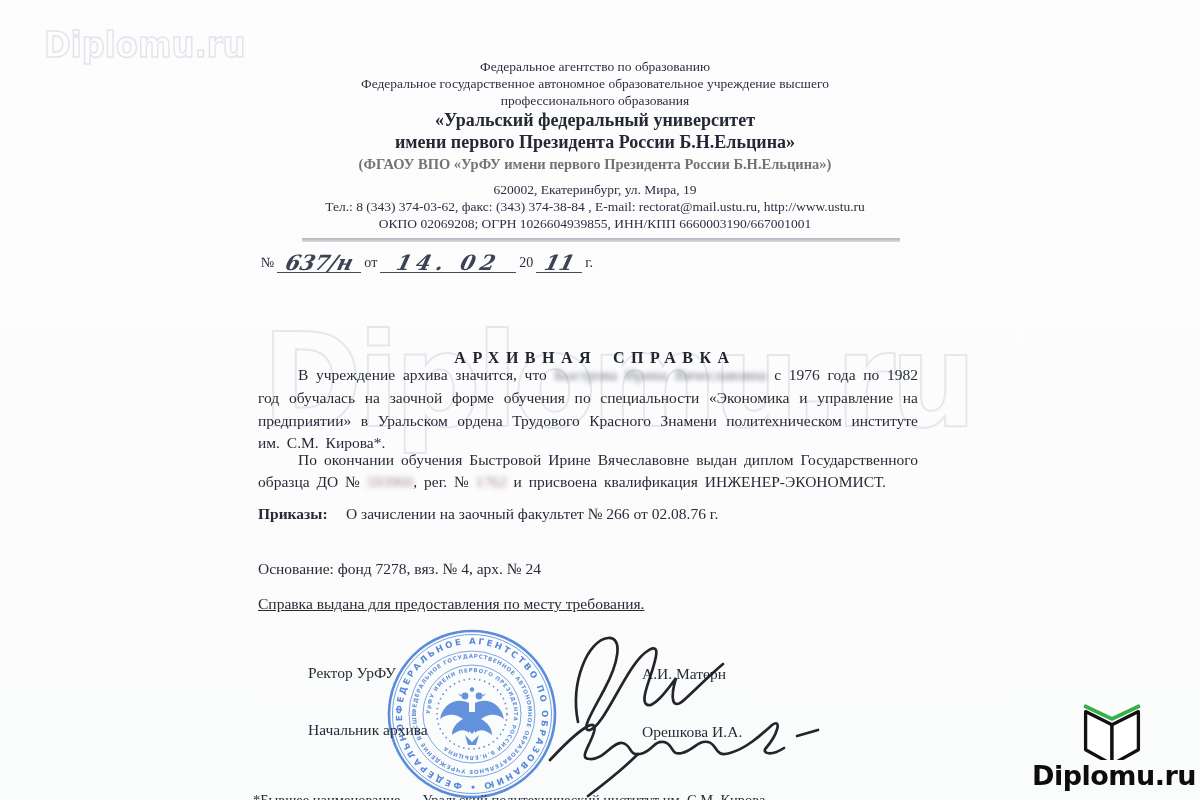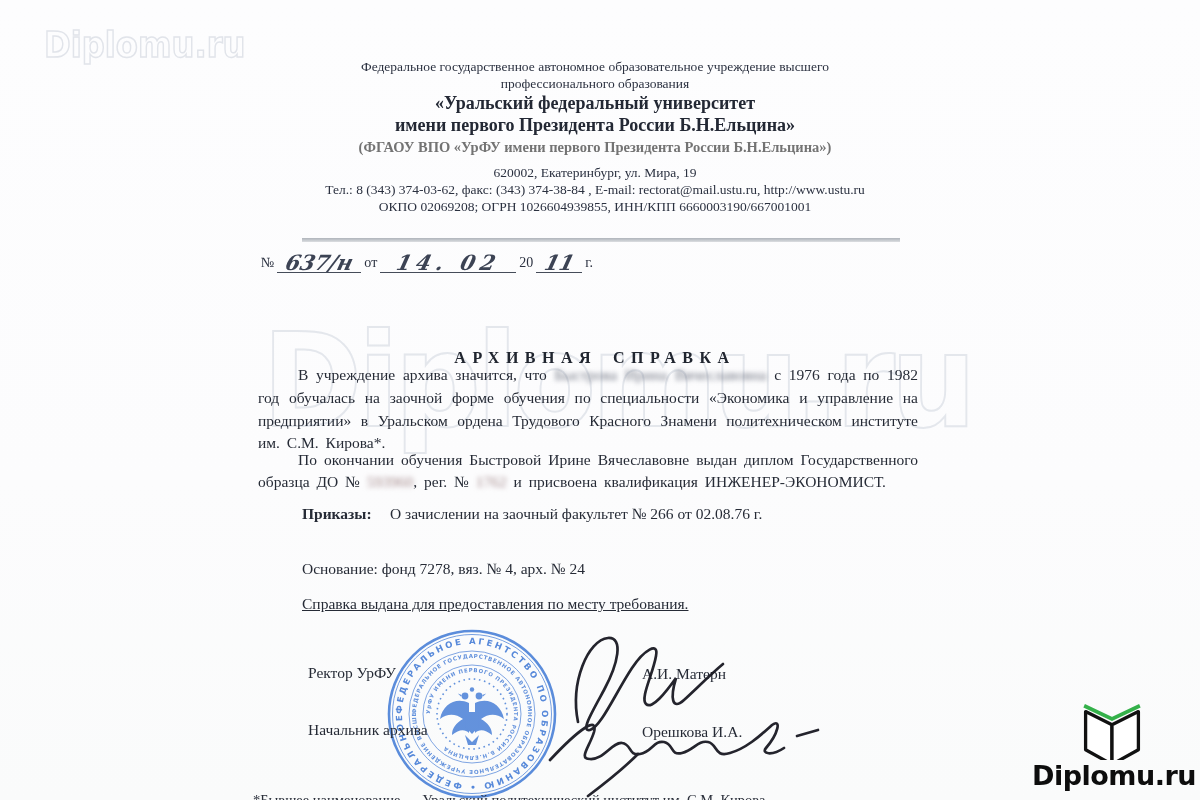--- a/index.html
+++ b/index.html
@@ -34,21 +34,21 @@
   .numline .seg{display:inline-block;border-bottom:1.3px solid #454c59;text-align:center;vertical-align:bottom;}
   .hand{font-style:italic;font-weight:bold;color:#3c4354;transform:skewX(-14deg);
         display:inline-block;font-size:21px;line-height:18px;position:relative;top:2px;
         font-family:"DejaVu Serif",serif;}
   .numline .printed{display:inline-block;margin:0 3px;vertical-align:bottom;line-height:20px;}
 
   
   .doc-title{left:0;top:349px;width:1190px;text-align:center;font-size:16px;font-weight:bold;
              letter-spacing:6.5px;color:#20252f;z-index:2;}
   .doc-title .t2{margin-left:16px;}
-  .bodytext{width:660px;left:258px;z-index:2;font-size:15.5px;color:#262b36;margin-left:44px;}
+  .bodytext{width:660px;left:258px;z-index:2;font-size:15.5px;color:#262b36;}
   .para{margin:0;text-align:justify;text-indent:40px;word-spacing:3px;}
   .p1{top:364px;line-height:22.8px;}
   .p2{top:449px;line-height:22px;}
   .blur-name{filter:blur(2.6px);color:#6d7280;}
   .blur-num{filter:blur(2.4px);color:#a28789;}
   .orders{top:502px;line-height:23px;display:flex;}
   .orders-label{font-weight:bold;width:88px;flex:0 0 88px;}
   .basis{top:560px;}
   .issued{top:595px;text-decoration:underline;}
 
@@ -69,20 +69,21 @@
   .footnote-clip{left:253px;top:792px;width:620px;height:8px;overflow:hidden;z-index:2;
                  font-size:14.5px;color:#2a2f3a;}
 </style>
 </head>
 <body>
 
 <div class="abs wm wm-small">Diplomu.ru</div>
 <div class="abs wm wm-big">Diplomu.ru</div>
 
 <div class="abs letterhead">
+  <div class="lh-s">Федеральное агентство по образованию</div>
   <div class="lh-s">Федеральное государственное автономное образовательное учреждение высшего</div>
   <div class="lh-s">профессионального образования</div>
   <div class="lh-name">«Уральский федеральный университет</div>
   <div class="lh-name">имени первого Президента России Б.Н.Ельцина»</div>
   <div class="lh-abbrev">(ФГАОУ ВПО «УрФУ имени первого Президента России Б.Н.Ельцина»)</div>
   <div class="lh-gap"></div>
   <div class="lh-s">620002, Екатеринбург, ул. Мира, 19</div>
   <div class="lh-s">Тел.: 8 (343) 374-03-62, факс: (343) 374-38-84 , E-mail: rectorat@mail.ustu.ru, http://www.ustu.ru</div>
   <div class="lh-s">ОКПО 02069208; ОГРН 1026604939855, ИНН/КПП 6660003190/667001001</div>
 </div>

